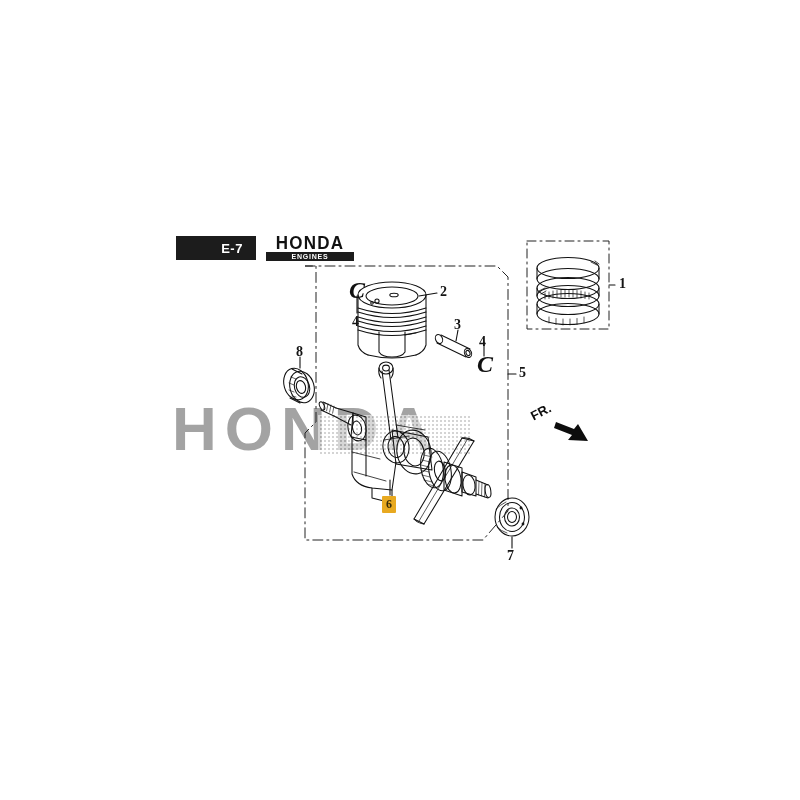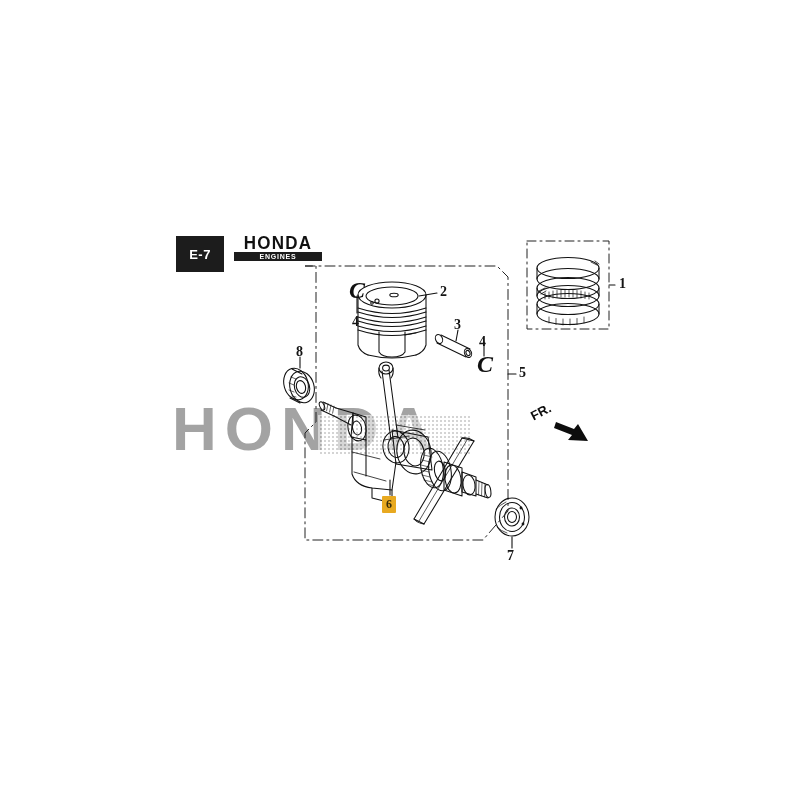--- a/index.html
+++ b/index.html
@@ -36,21 +36,22 @@
     background: #1c1c1c;
     color: #ffffff;
     font-family: "Liberation Sans", sans-serif;
     font-weight: bold;
     font-size: 13px;
     letter-spacing: 0.5px;
     display: flex;
     align-items: center;
     justify-content: center;
     width: 48px;
-    height: 36px;
+    height: 24px;
+    padding-left: 32px;
   }
   #brand-block {
     margin-left: 10px;
     display: flex;
     flex-direction: column;
     justify-content: center;
     width: 88px;
   }
   #brand-name {
     font-family: "Liberation Sans", sans-serif;

